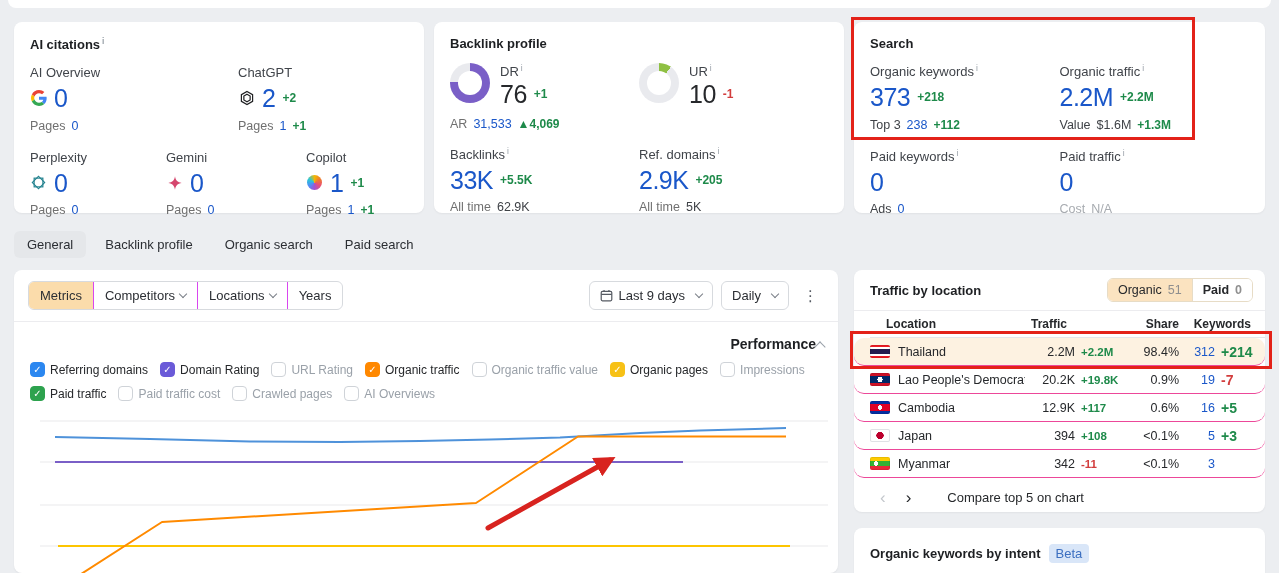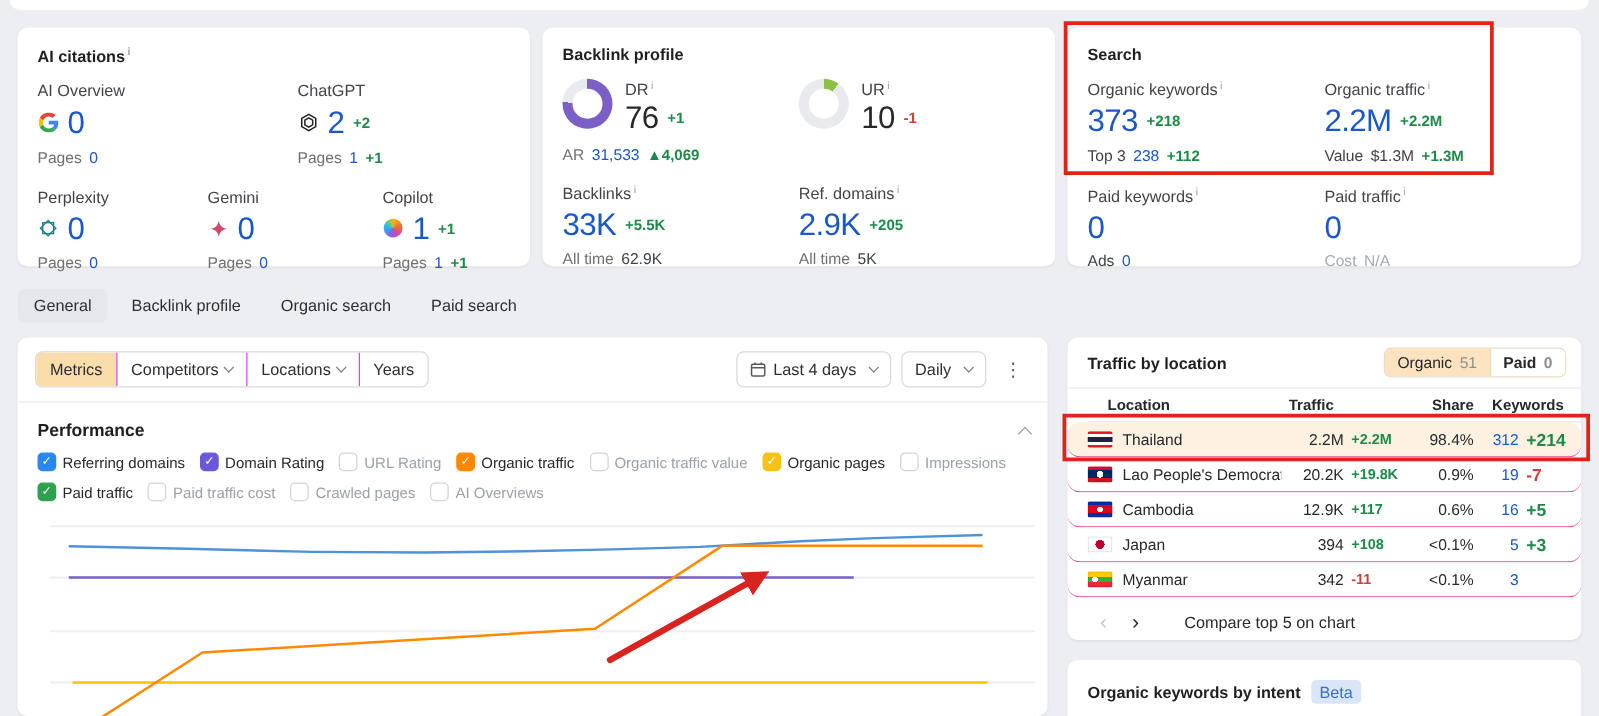--- a/index.html
+++ b/index.html
@@ -40,21 +40,21 @@
   
   .filterbar { display:flex; align-items:center; justify-content:space-between; padding:11px 14px; border-bottom:1px solid #ececef; }
   .seg { display:flex; border:1px solid #d7dade; border-radius:6px; overflow:hidden; background:#fff; }
   .seg > div { font-size:13px; color:#2b2e33; padding:6px 11px; border-left:1px solid #d946ef; cursor:pointer; white-space:nowrap; display:flex; align-items:center; }
   .seg > div:first-child { border-left:none; }
   .seg > div.peach { background:#fbdcab; }
   .btn { display:flex; align-items:center; gap:6px; border:1px solid #d7dade; border-radius:6px; background:#fff; font-size:13px; color:#2b2e33; padding:6px 10px; cursor:pointer; white-space:nowrap; }
   .right-controls { display:flex; align-items:center; gap:8px; }
   .kebab { font-size:15px; color:#565b63; padding:2px 6px; cursor:pointer; }
   .cvd { display:inline-block; width:6px; height:6px; border-right:1.6px solid #7a7f87; border-bottom:1.6px solid #7a7f87; transform:rotate(45deg); margin-left:5px; margin-bottom:3px; }
-  .perf-head { display:flex; align-items:center; justify-content:space-between; padding:14px 8px 0 16px;gap:45px; }
+  .perf-head { display:flex; align-items:center; justify-content:flex-end; padding:14px 8px 0 16px; }
   .perf-title { font-size:14px; font-weight:bold; color:#1d1f22; }
   .collapse-chev { width:8px; height:8px; border-right:1.8px solid #9aa1a9; border-bottom:1.8px solid #9aa1a9; transform:rotate(-135deg); margin-right:6px; margin-top:6px; cursor:pointer; }
   .cb-wrap { display:flex; flex-wrap:wrap; column-gap:12px; row-gap:9px; padding:10px 16px 0 16px; font-size:12px; }
   .cb { display:flex; align-items:center; gap:5px; cursor:pointer; white-space:nowrap; }
   .cb .box { width:15px; height:15px; border-radius:4px; border:1px solid #cfd3d8; background:#fff; display:flex; align-items:center; justify-content:center; color:#fff; font-size:10px; line-height:1; }
   .cb .lbl { color:#9aa1a9; }
   .cb.on .lbl { color:#26282b; }
   #perf-chart { position:absolute; left:0; top:120px; }
 
   
@@ -270,21 +270,21 @@
         </div>
     </div>
     <div>
       <div class="m-label"><span>Organic traffic</span><sup class="info">i</sup></div>
       <div class="val-row">
           <span class="big">2.2M</span>
           <span class="delta">+2.2M</span>
         </div>
       <div class="sub-row">
           <span class="sv-dark">Value</span>
-          <span class="sv-dark">$1.3M</span>
+          <span class="sv-dark">$1.6M</span>
           <span class="delta">+1.3M</span>
         </div>
     </div>
   </div>
   <div class="se-grid2" style="margin-top:16px;">
     <div>
       <div class="m-label"><span>Paid keywords</span><sup class="info">i</sup></div>
       <div class="val-row">
           <span class="big">0</span>
         </div>
@@ -328,21 +328,21 @@
       <div>Years</div>
     </div>
     <div class="right-controls">
       <div class="btn">
         <svg width="13" height="13" viewBox="0 0 16 16">
             <rect x="1.5" y="3" width="13" height="11.5" rx="1.5" fill="none" stroke="#565b63" stroke-width="1.5"></rect>
             <line x1="1.5" y1="6.5" x2="14.5" y2="6.5" stroke="#565b63" stroke-width="1.5"></line>
             <line x1="5" y1="1.2" x2="5" y2="3.8" stroke="#565b63" stroke-width="1.5"></line>
             <line x1="11" y1="1.2" x2="11" y2="3.8" stroke="#565b63" stroke-width="1.5"></line>
           </svg>
-        <span>Last 4 days</span>
+        <span>Last 9 days</span>
           <span class="cvd"></span>
       </div>
       <div class="btn">
           <span>Daily</span>
           <span class="cvd"></span>
         </div>
       <div class="kebab">⋮</div>
     </div>
   </div>
   <div class="perf-head">

